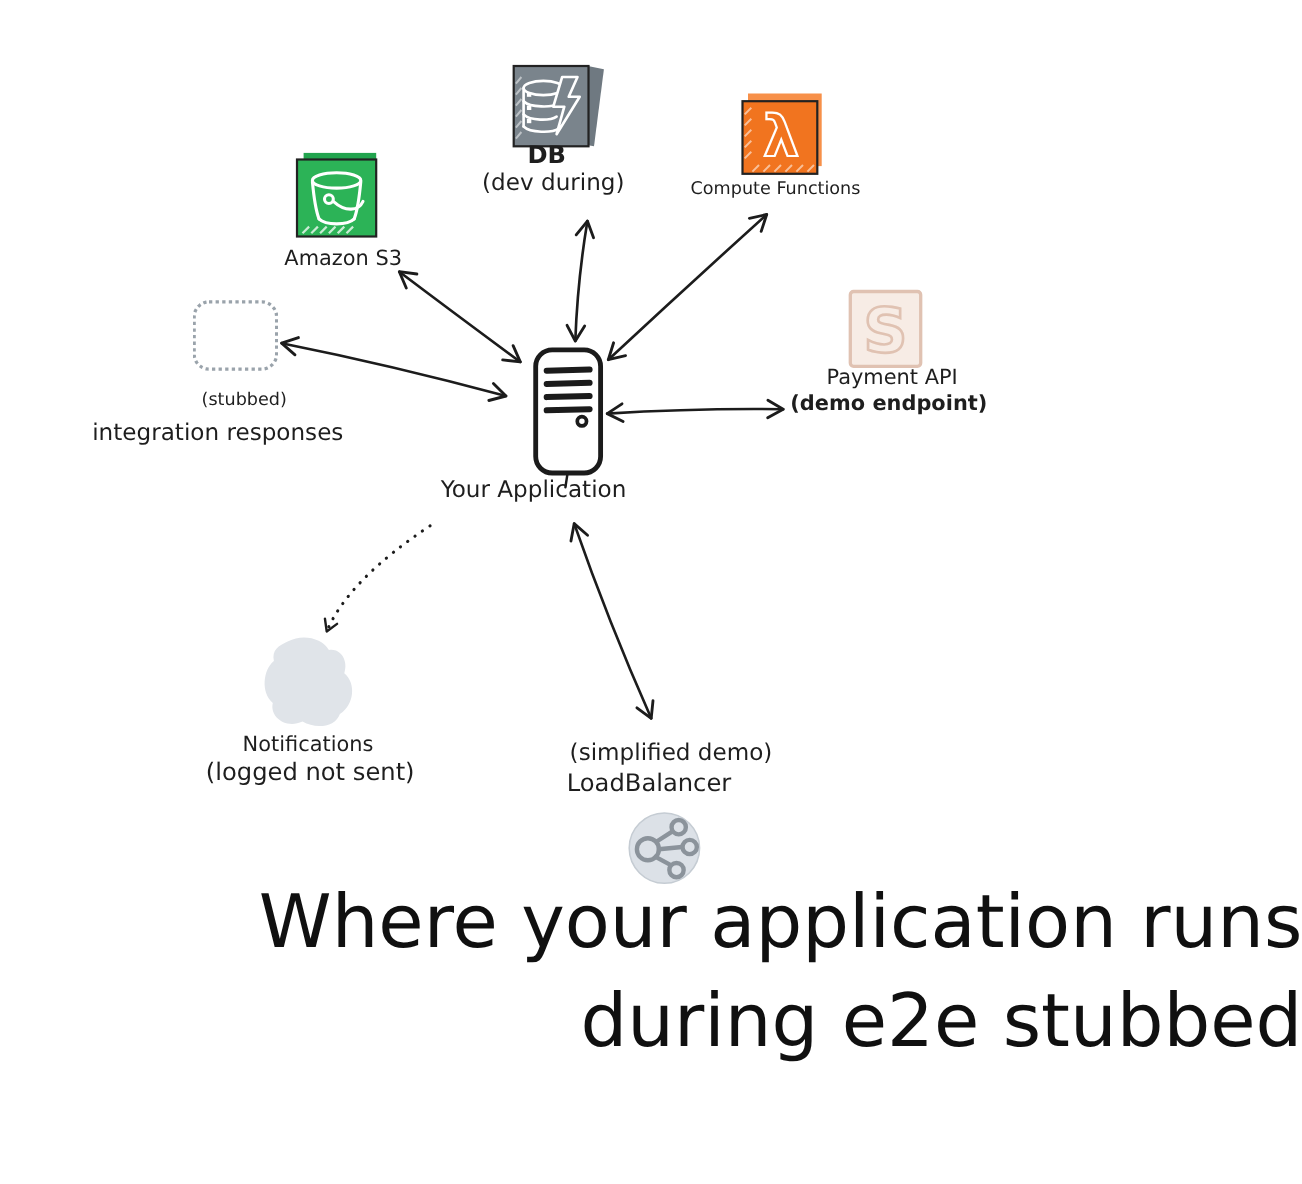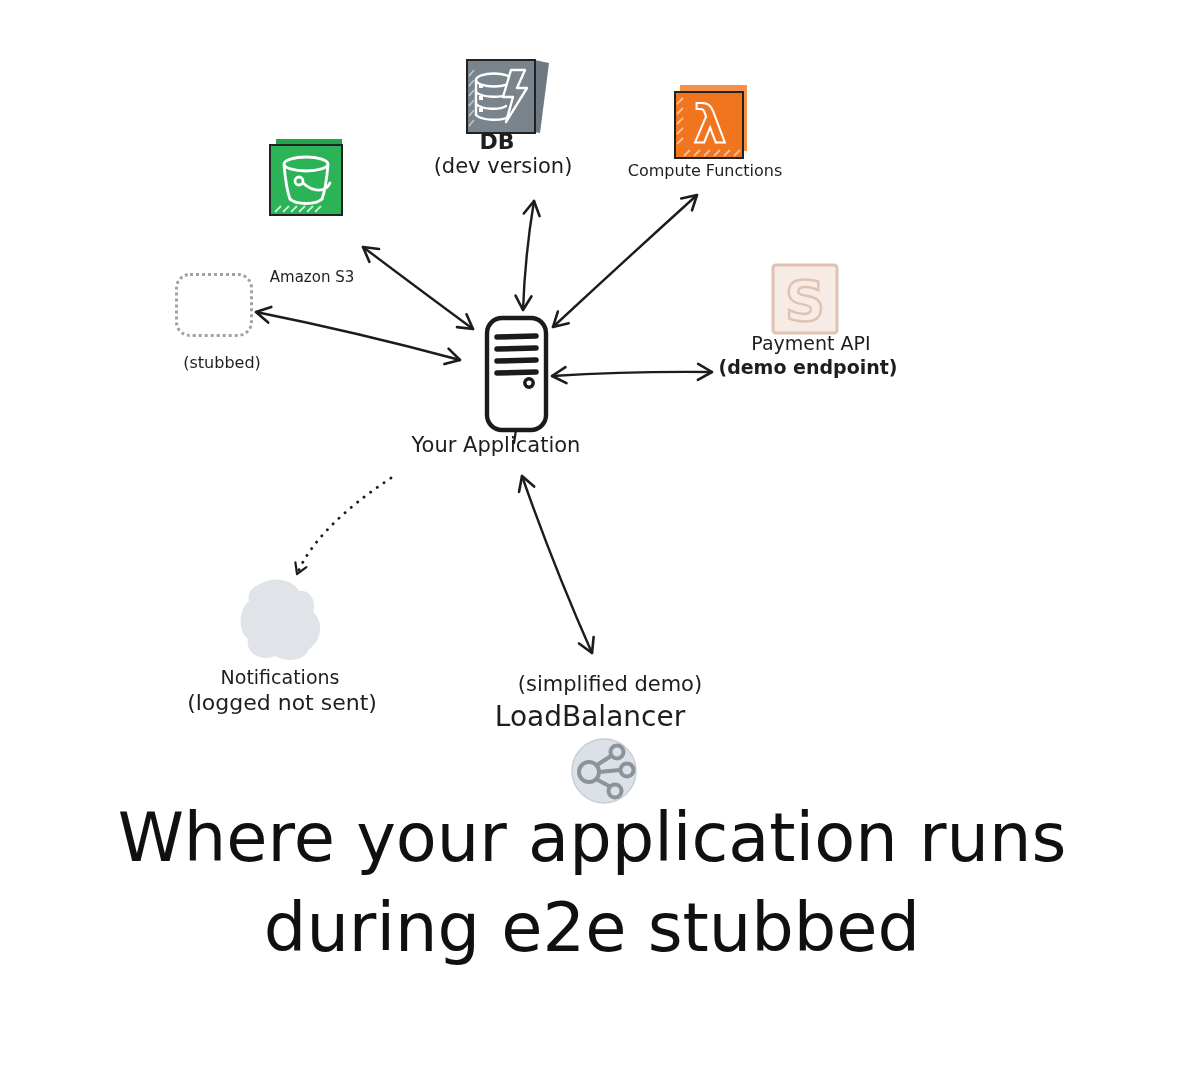--- a/index.html
+++ b/index.html
@@ -26,21 +26,21 @@
     width: 78px; height: 64px;
     border: 3px dotted #9aa3ab;
     border-radius: 15px;
     box-sizing: border-box;
     background: transparent;
   }
   .diagram-title {
     position: absolute;
     left: 0; top: 794px;
     width: 100%;
-    text-align: center;
+    text-align: right;
     font-size: 67px;
     line-height: 1.34;
     color: #101010;
     letter-spacing: 0px;
   }
 </style>
 </head>
 <body>
 
 <div class="canvas">
@@ -167,38 +167,39 @@
       <g fill="#dce1e7" stroke="#8b939b" stroke-width="4">
         <circle cx="617" cy="752" r="6.5"></circle>
         <circle cx="627" cy="770" r="6.5"></circle>
         <circle cx="615" cy="791" r="6.5"></circle>
       </g>
     </g>
   </svg>
 
   <div class="stub-box"></div>
 
-  <div class="label" style="left:312px; top:224px; font-size:15px;margin-top:44px;">Amazon S3</div>
+  <div class="label" style="left:312px; top:224px; font-size:19px;">Amazon S3</div>
 
   <div class="label" style="left:497px; top:129px; font-size:22px;font-weight:bold;">DB</div>
-  <div class="label" style="left:503px; top:154px; font-size:21px;">(dev version)</div>
+  <div class="label" style="left:503px; top:154px; font-size:21px;">(dev during)</div>
 
   <div class="label" style="left:705px; top:161px; font-size:16px;">Compute Functions</div>
 
   <div class="label" style="left:811px; top:332px; font-size:19px;">Payment API</div>
   <div class="label" style="left:808px; top:356px; font-size:19px;font-weight:bold;">(demo endpoint)</div>
 
   <div class="label" style="left:222px; top:353px; font-size:16px;">(stubbed)</div>
-
-  <div class="label" style="left:496px; top:433px; font-size:21px;">Your Application</div>
+  <div class="label" style="left:198px; top:381px; font-size:21px;">integration responses</div>
+
+  <div class="label" style="left:485px; top:433px; font-size:21px;">Your Application</div>
 
   <div class="label" style="left:280px; top:666px; font-size:19px;">Notifications</div>
   <div class="label" style="left:282px; top:690px; font-size:22px;">(logged not sent)</div>
 
   <div class="label" style="left:610px; top:672px; font-size:21px;">(simplified demo)</div>
-  <div class="label" style="left:590px; top:700px; font-size:28px;text-align:center;">LoadBalancer</div>
+  <div class="label" style="left:590px; top:700px; font-size:22px;text-align:center;">LoadBalancer</div>
 
   <div class="diagram-title">
     <div>Where your application runs</div>
     <div>during e2e stubbed</div>
   </div>
 
 </div>
 
 </body></html>

